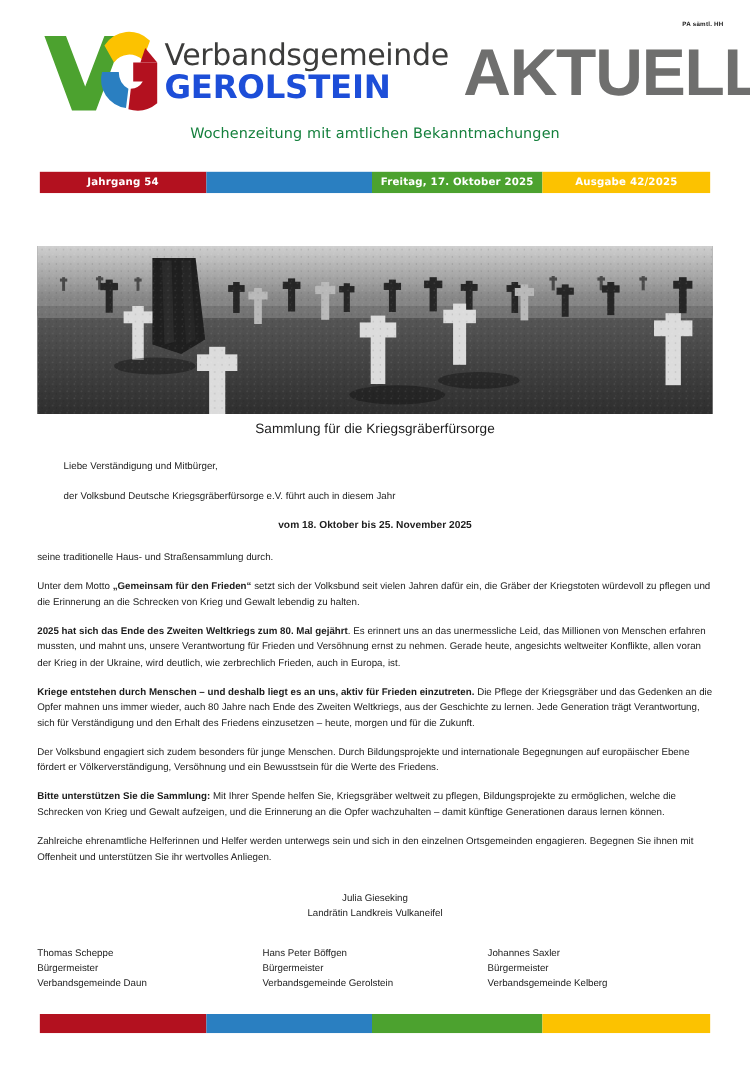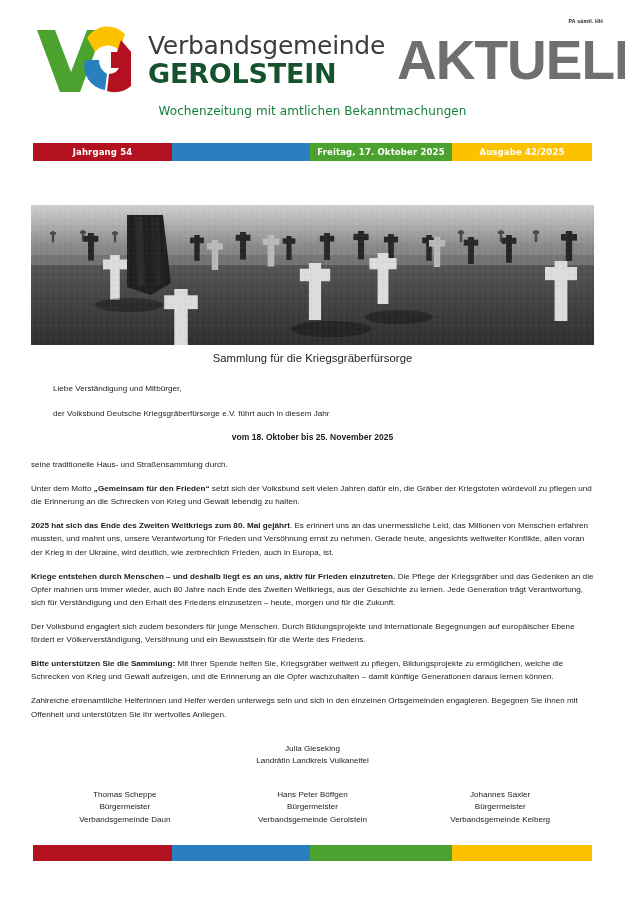--- a/index.html
+++ b/index.html
@@ -52,34 +52,34 @@
 
   .vg-mark {
     width: 104px;
     height: 72px;
     flex: 0 0 104px;
     position: relative;
   }
   .vg-mark svg { display: block; width: 104px; height: 72px; }
 
   .brand-words {
-    margin-left: 11px;
+    margin-left: 0;
     line-height: 1;
     flex: 0 0 auto;
   }
   .brand-line1 {
     font-size: 25px;
     color: #3c3c3b;
     letter-spacing: -0.3px;
     font-weight: 400;
     font-family: "DejaVu Sans", sans-serif;
   }
   .brand-line2 {
     font-size: 27px;
-    color: #14532d;
+    color: #1d4ed8;
     font-weight: bold;
     letter-spacing: -0.2px;
     margin-top: 2px;
     font-family: "DejaVu Sans", sans-serif;
   }
 
   .aktuell {
     font-size: 55px;
     line-height: .92;
     color: #6f6f6e;
@@ -180,21 +180,20 @@
   .sig-single {
     margin-top: 22px;
     text-align: center;
     font-size: 8.1px;
     line-height: 1.55;
   }
   .sig-row {
     margin-top: 21px;
     display: flex;
     justify-content: space-between;
-    text-align: center;
     font-size: 8.1px;
     line-height: 1.55;
   }
   .sig-col { width: 33.33%; }
 
   
   .footerbar {
     position: absolute;
     left: 33px;
     bottom: 36px;

